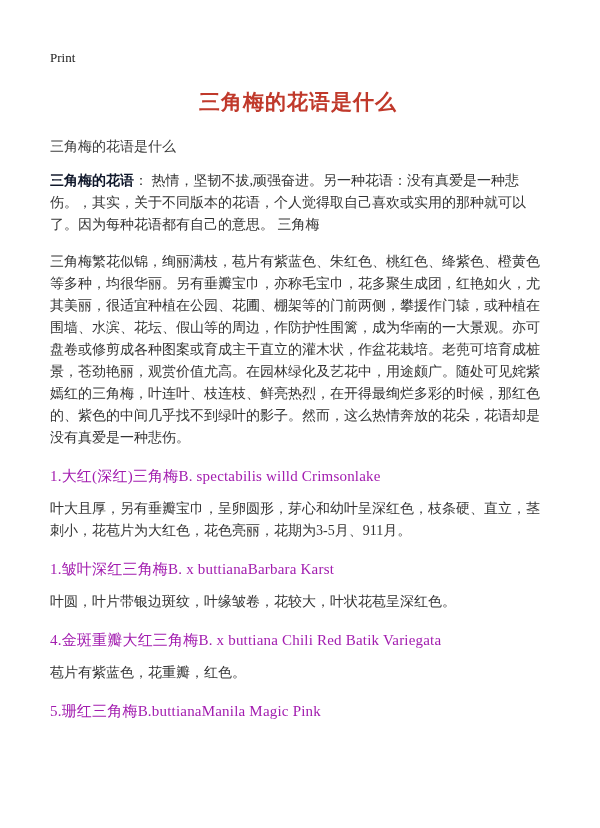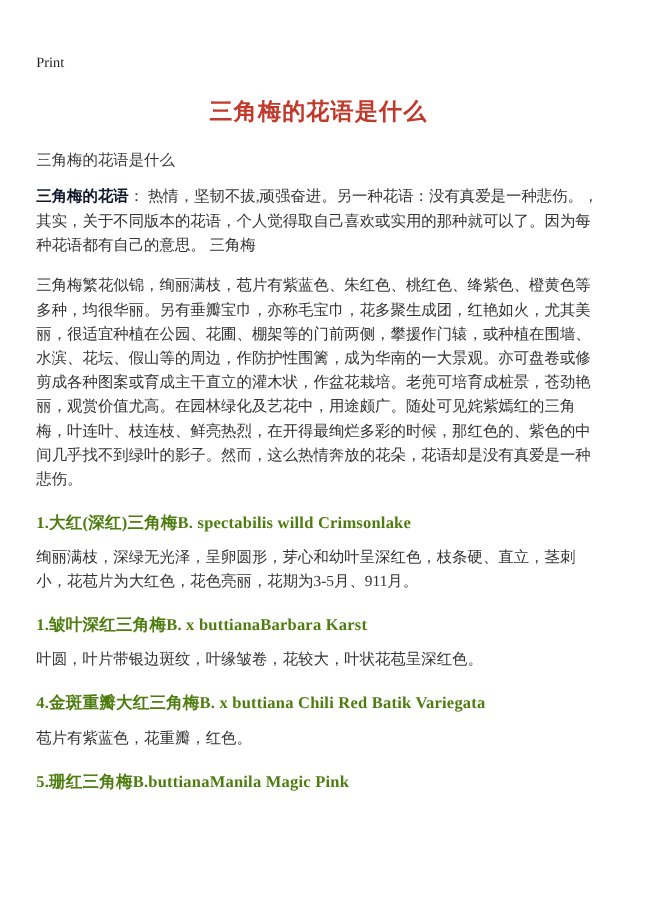--- a/index.html
+++ b/index.html
@@ -7,21 +7,21 @@
   body {
     width: 600px;
     height: 828px;
     overflow: hidden;
     font-family: "Liberation Serif", "DejaVu Serif", serif;
     color: #333333;
   }
   .page {
     width: 600px;
     height: 828px;
-    padding: 48px 54px 20px 33px;
+    padding: 48px 54px 20px 50px;
     background: #ffffff;
   }
   .print-link {
     font-size: 13px;
     color: #222222;
     margin-bottom: 16px;
     display: inline-block;
   }
   h1.title {
     font-size: 21px;
@@ -40,43 +40,43 @@
     font-size: 14px;
     line-height: 22px;
     color: #333333;
     margin-bottom: 15px;
     text-align: left;
     word-break: break-all;
   }
   p.para b { color: #0f172a; }
   h3.sec {
     font-size: 15px;
-    font-weight: bold;
-    color: #4d7c0f;
+    font-weight: normal;
+    color: #a21caf;
     margin: 18px 0 12px 0;
     letter-spacing: 0.2px;
   }
 </style>
 </head>
 <body>
 
 <div class="page">
 
   <span class="print-link">Print</span>
 
   <h1 class="title" style="color: rgb(192, 57, 43);">三角梅的花语是什么</h1>
 
   <div class="subtitle">三角梅的花语是什么</div>
 
   <p class="para"><b>三角梅的花语</b><span>： 热情，坚韧不拔,顽强奋进。另一种花语：没有真爱是一种悲伤。，其实，关于不同版本的花语，个人觉得取自己喜欢或实用的那种就可以了。因为每种花语都有自己的意思。 三角梅</span></p>
 
   <p class="para">三角梅繁花似锦，绚丽满枝，苞片有紫蓝色、朱红色、桃红色、绛紫色、橙黄色等多种，均很华丽。另有垂瓣宝巾，亦称毛宝巾，花多聚生成团，红艳如火，尤其美丽，很适宜种植在公园、花圃、棚架等的门前两侧，攀援作门辕，或种植在围墙、水滨、花坛、假山等的周边，作防护性围篱，成为华南的一大景观。亦可盘卷或修剪成各种图案或育成主干直立的灌木状，作盆花栽培。老蔸可培育成桩景，苍劲艳丽，观赏价值尤高。在园林绿化及艺花中，用途颇广。随处可见姹紫嫣红的三角梅，叶连叶、枝连枝、鲜亮热烈，在开得最绚烂多彩的时候，那红色的、紫色的中间几乎找不到绿叶的影子。然而，这么热情奔放的花朵，花语却是没有真爱是一种悲伤。</p>
 
   <h3 class="sec">1.大红(深红)三角梅B. spectabilis willd  Crimsonlake</h3>
-  <p class="para">绚丽满枝，深绿无光泽，呈卵圆形，芽心和幼叶呈深红色，枝条硬、直立，茎刺小，花苞片为大红色，花色亮丽，花期为3-5月、911月。</p>
+  <p class="para">叶大且厚，另有垂瓣宝巾，呈卵圆形，芽心和幼叶呈深红色，枝条硬、直立，茎刺小，花苞片为大红色，花色亮丽，花期为3-5月、911月。</p>
 
 
   <h3 class="sec">1.皱叶深红三角梅B. x buttianaBarbara  Karst</h3>
   <p class="para">叶圆，叶片带银边斑纹，叶缘皱卷，花较大，叶状花苞呈深红色。</p>
 
   <h3 class="sec">4.金斑重瓣大红三角梅B. x buttiana  Chili  Red Batik  Variegata</h3>
   <p class="para">苞片有紫蓝色，花重瓣，红色。</p>
 
   <h3 class="sec">5.珊红三角梅B.buttianaManila  Magic Pink</h3>
   

